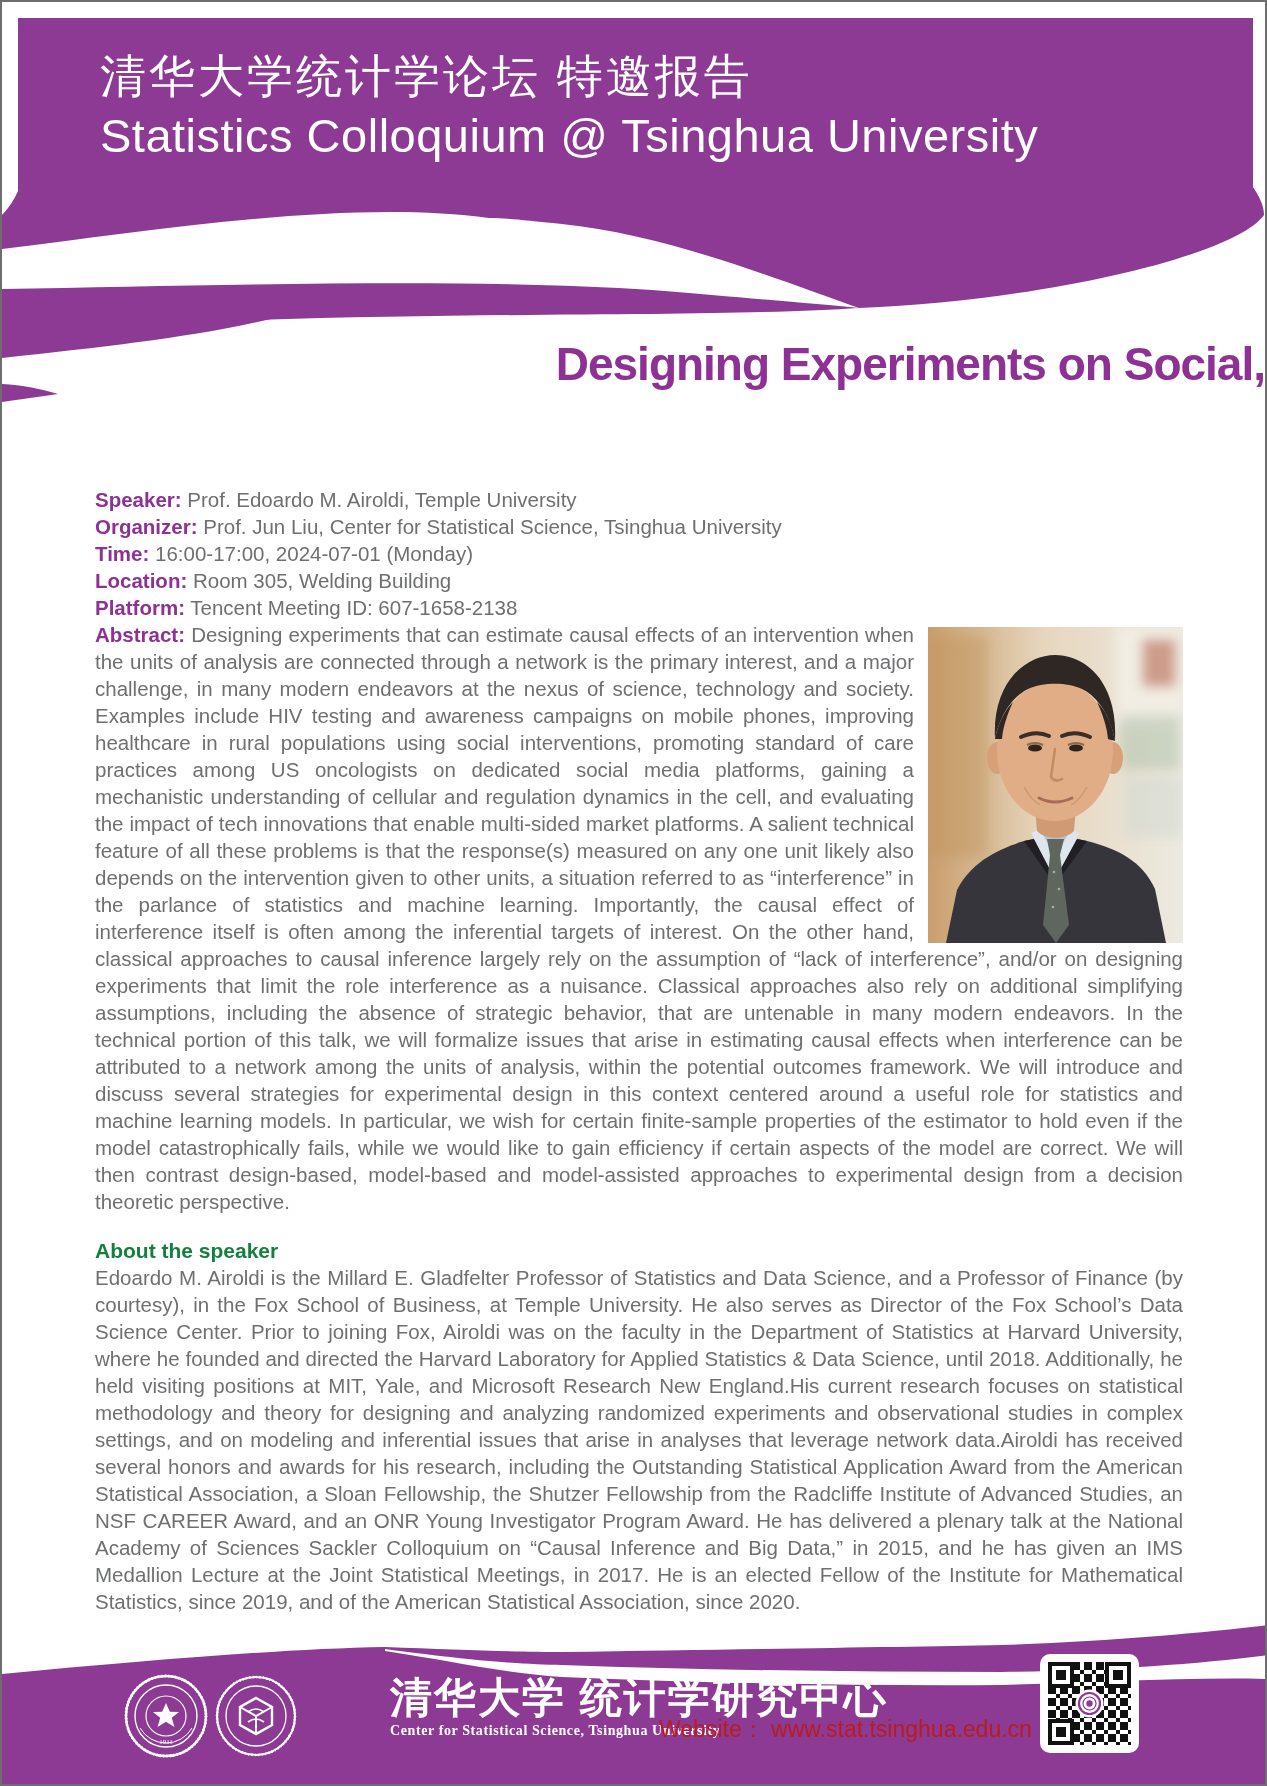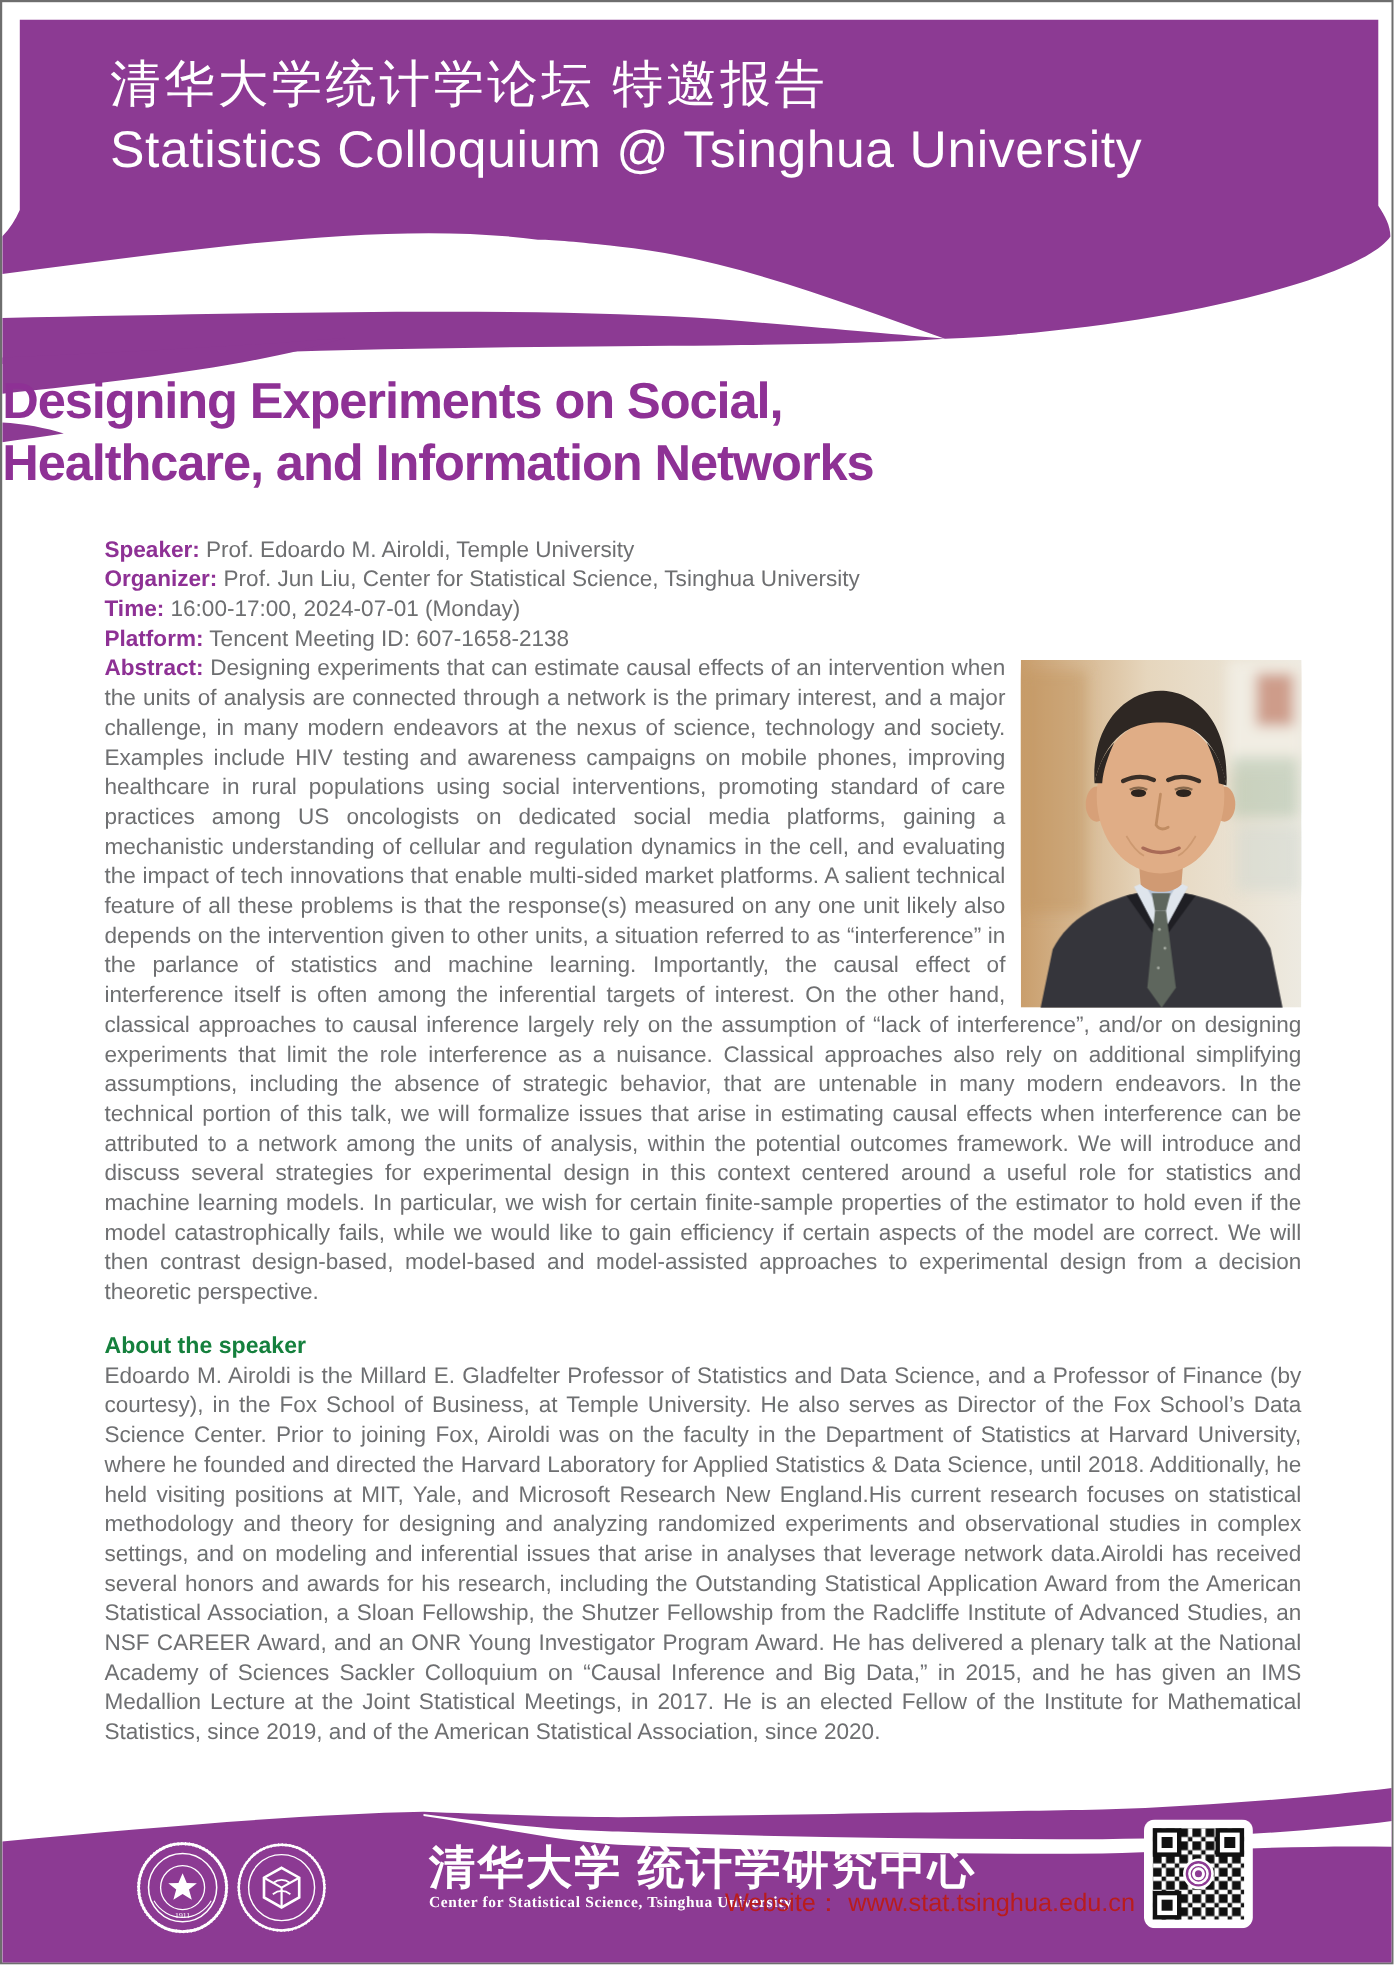--- a/index.html
+++ b/index.html
@@ -11,21 +11,21 @@
   svg{display:block;}
   .waves{position:absolute; left:0; pointer-events:none;}
   .waves.header{top:0;}
   .waves.footer{top:1620px;}
 
   .hdr-text{position:absolute; left:98px; color:#ffffff;}
   .hdr-zh{top:44px; font-size:46px; letter-spacing:3px; font-weight:400;}
   .hdr-en{top:106px; font-size:47px; font-weight:300; letter-spacing:0.5px;}
 
   .talk-title{
-    position:absolute; top:334px; left:0; width:100%; text-align:left;
+    position:absolute; top:334px; left:0; width:100%; text-align:right;
     color:#8e3195; font-weight:bold; font-size:46px; line-height:56px; letter-spacing:-1px;
   }
 
   .content{position:absolute; top:484px; left:93px; right:82px; color:#6e6f71;
     font-size:20.5px; line-height:27px;}
   .detail-line{margin:0; line-height:27px;}
   .lbl{color:#8e3195; font-weight:bold;}
   .abstract-wrap{margin:0; text-align:justify;}
   .photo{
     float:right; width:255px; height:316px; margin:6px 0 2px 14px;
@@ -59,36 +59,39 @@
          C815,309 745,311 650,312 C480,313 220,315 0,329 Z"></path>
     <path fill="#8c3a93" d="M0,323 C120,318 230,312 312,305 C230,331 120,343 0,356 Z"></path>
     <path fill="#8c3a93" d="M0,382 C20,383 40,387 56,392 C38,395 18,397 0,400 Z"></path>
   </svg>
 
   <div class="hdr-text hdr-zh">清华大学统计学论坛  特邀报告</div>
   <div class="hdr-text hdr-en">Statistics Colloquium @ Tsinghua University</div>
 
   <div class="talk-title">
     <div>Designing Experiments on Social,</div>
-    <div>Healthcare, and Information Networks</div>
   </div>
 
   <div class="content">
 
     <p class="detail-line">
       <span class="lbl">Speaker:</span>
       <span>Prof. Edoardo M. Airoldi, Temple University</span>
     </p>
     <p class="detail-line">
       <span class="lbl">Organizer:</span>
       <span>Prof. Jun Liu, Center for Statistical Science, Tsinghua University</span>
     </p>
     <p class="detail-line">
       <span class="lbl">Time:</span>
       <span>16:00-17:00, 2024-07-01 (Monday)</span>
+    </p>
+    <p class="detail-line">
+      <span class="lbl">Location:</span>
+      <span>Room 305, Welding Building</span>
     </p>
     <p class="detail-line">
       <span class="lbl">Platform:</span>
       <span>Tencent Meeting ID: 607-1658-2138</span>
     </p>
 
     <p class="abstract-wrap">
       
       <span class="photo">
         <svg width="255" height="316" viewBox="0 0 255 316">

